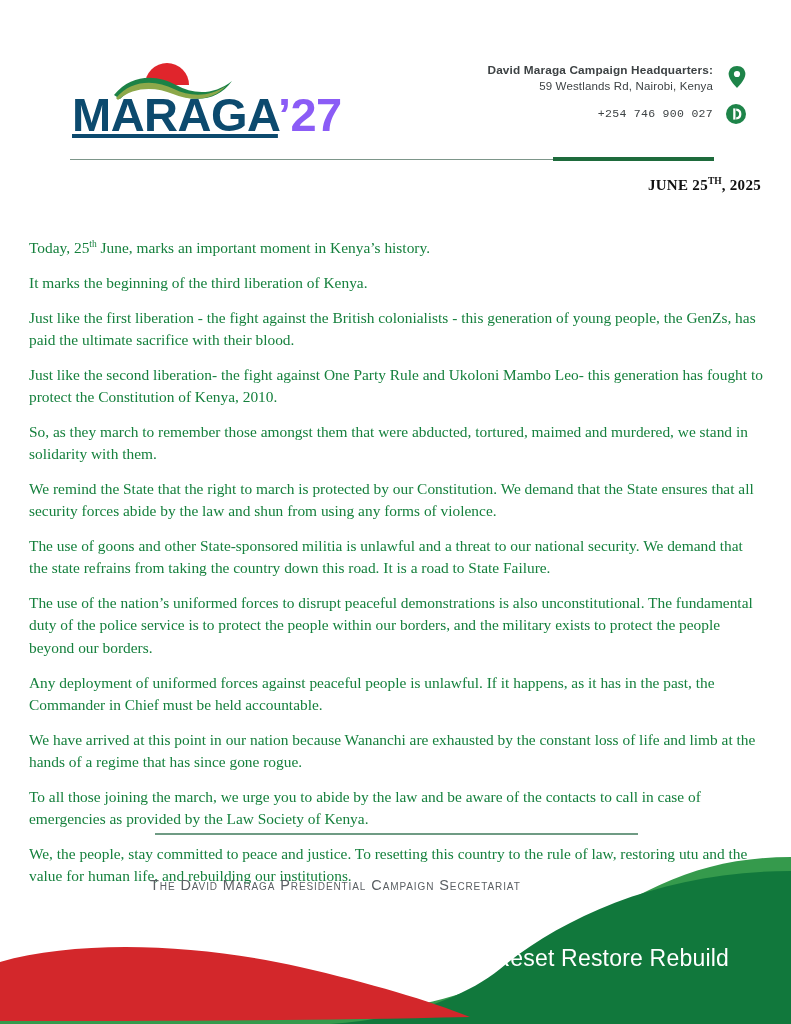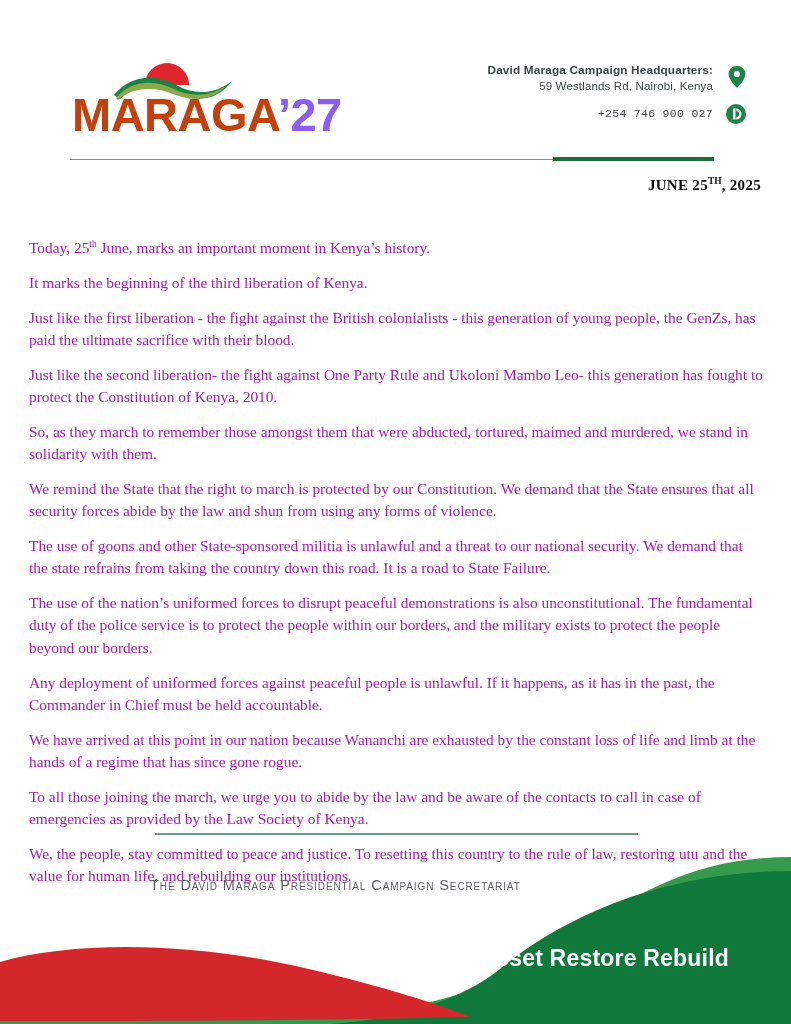--- a/index.html
+++ b/index.html
@@ -15,21 +15,21 @@
   .header { position:absolute; left:0; top:0; width:791px; height:150px; }
 
   .logo-block { position:absolute; left:72px; top:55px; width:300px; height:85px; }
   .logo-mark { position:absolute; left:42px; top:0px; width:130px; height:48px; }
   .logo-word {
     position:absolute; left:0px; top:36px;
     font-family:"Liberation Sans", sans-serif;
     font-weight:bold; font-size:47px; letter-spacing:-0.5px;
     line-height:1; white-space:nowrap;
   }
-  .logo-word .m-green { color:#c2410c; }
+  .logo-word .m-green { color:#0c4a6e;text-decoration:underline; }
   .logo-word .m-red { color:#8b5cf6; }
 
   .contact { position:absolute; right:78px; top:62px; text-align:right; }
   .contact-line {
     font-family:Liberation Sans, sans-serif;
     color:#3d4244; font-size:11.5px; line-height:16px;
     letter-spacing:0.15px; white-space:nowrap;
   }
   .contact-line.bold { font-weight:bold; font-size:11.8px; }
   .contact-phone {
@@ -65,21 +65,21 @@
     text-decoration:underline; text-underline-offset:3px;
     white-space:nowrap;
   }
 
   
   .body-copy {
     position:absolute; left:29px; top:233px; width:735px;
   }
   .body-copy p {
     font-family:"Liberation Serif", serif;
-    font-size:15.4px; line-height:22.3px; color:#a21caf;
+    font-size:15.4px; line-height:22.3px; color:#15803d;
     margin-bottom:12.5px; text-align:left;
   }
   .body-copy p sup { font-size:9.5px; vertical-align:super; }
 
   
   .sec-rule {
     position:absolute; left:155px; top:833px; width:483px; height:2px;
     background:#6f9b84;
   }
   .sec-text {
@@ -89,21 +89,21 @@
     font-variant:small-caps; letter-spacing:0.9px;
     white-space:nowrap;
   }
 
   
   .footer { position:absolute; left:0; bottom:0; width:791px; height:175px; }
   .footer svg { display:block; width:791px; height:175px; }
   .footer-slogan {
     position:absolute; right:62px; bottom:52px;
     font-family:"Liberation Sans", sans-serif;
-    font-weight:bold; font-size:23px; color:#ffffff;
+    font-weight:normal; font-size:23px; color:#ffffff;
     letter-spacing:0.2px; white-space:nowrap;
   }
 </style>
 </head>
 <body>
 
 <div class="page">
 
   <div class="header">
 

